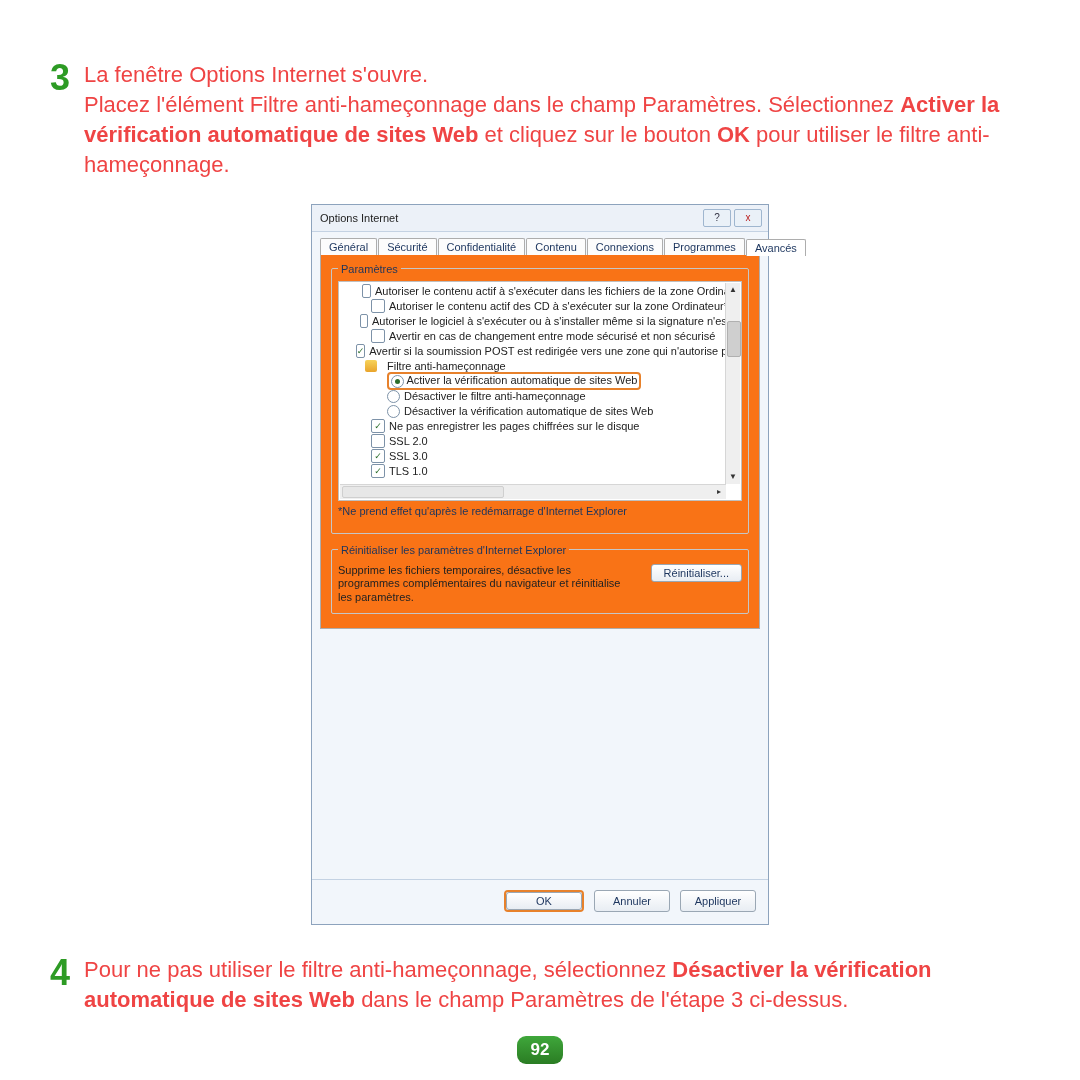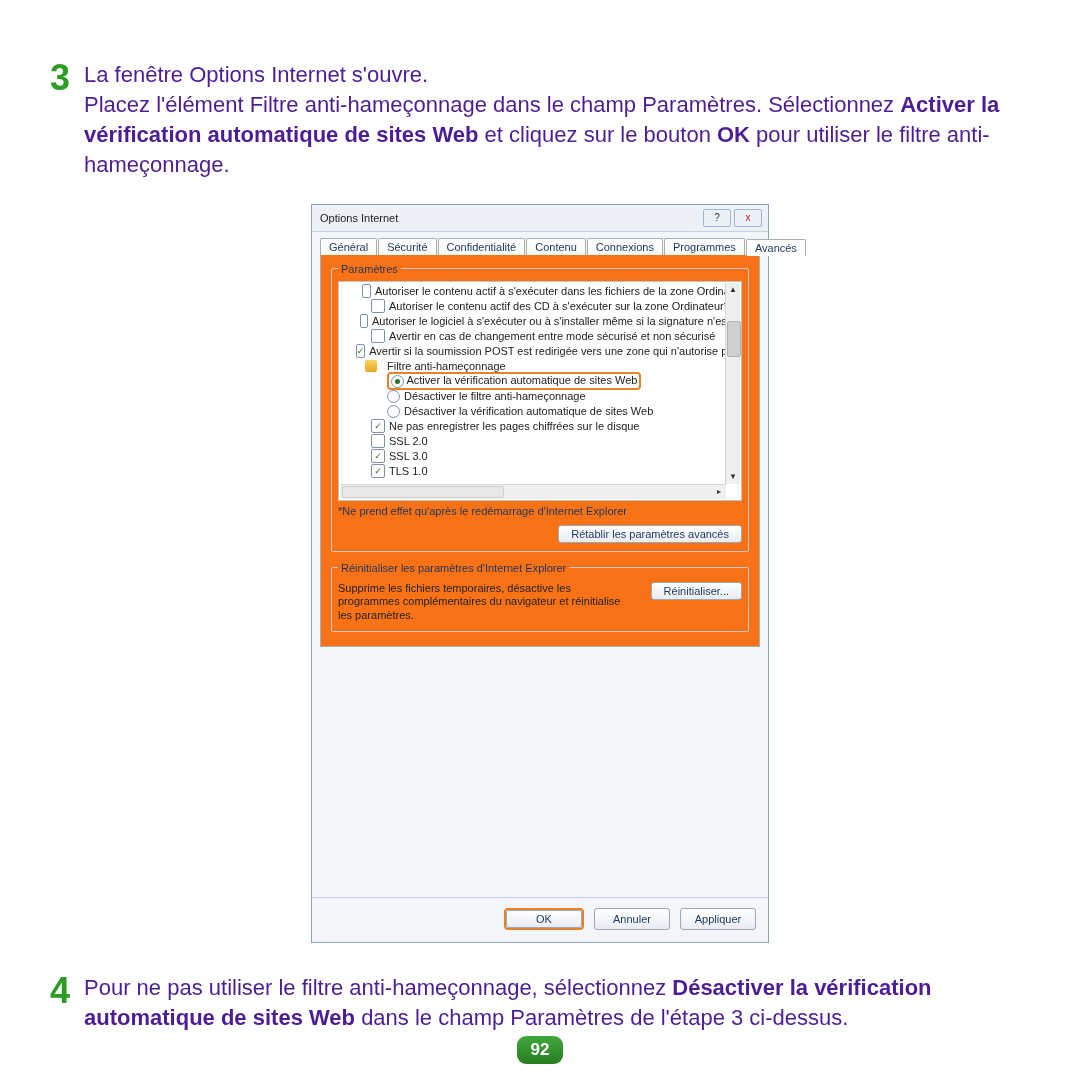--- a/index.html
+++ b/index.html
@@ -1,19 +1,19 @@
 <!DOCTYPE html>
 <html><head>
 <meta charset="utf-8">
 <style>
   html,body{margin:0;padding:0;font-family:Arial,Helvetica,sans-serif;background:#fff;color:#222;width:1080px}
   .page{width:1080px;height:1080px;position:relative;box-sizing:border-box;padding:60px 50px 40px 50px}
   .step{display:flex;align-items:flex-start;margin-bottom:24px}
   .stepnum{color:#2d9b24;font-weight:700;font-size:36px;line-height:1;margin-right:14px;width:30px;text-align:center}
-  .steptext{font-size:22px;line-height:1.36;color:#4c1d95}
+  .steptext{font-size:22px;line-height:1.36;color:#ef4444}
   .steptext b{font-weight:700}
   .dialog-wrap{display:flex;justify-content:center;margin:18px 0 30px 0}
   .dialog{width:456px;border:1px solid #8da3bd;background:#f2f6fb;font-family:Tahoma,Arial,sans-serif;font-size:11px;color:#222}
   .titlebar{display:flex;align-items:center;justify-content:space-between;background:#ecf1f8;border-bottom:1px solid #c4d2e3;padding:4px 6px}
   .titlebar-title{padding-left:2px}
   .titlebar-btns{display:flex;gap:3px}
   .win-btn{width:26px;height:16px;border:1px solid #9fb6cf;border-radius:2px;background:#eaf1f8;display:flex;align-items:center;justify-content:center;font-size:10px;color:#334}
   .win-btn.close{color:#b22}
   .tabs{display:flex;margin:6px 8px 0 8px;gap:0}
   .tab{padding:2px 8px;border:1px solid #adadad;border-bottom:none;background:#fcfcfc;border-radius:2px 2px 0 0;color:#1c355e;margin-right:1px}
@@ -166,23 +166,20 @@
               <div class="arrow down">▼</div>
             </div>
             <div class="hsb">
               <div class="arrow l">◂</div>
               <div class="thumb"></div>
               <div class="arrow r">▸</div>
             </div>
           </div>
 
           <div class="note">*Ne prend effet qu'après le redémarrage d'Internet Explorer</div>
-          <div class="right">
-            <button class="btn">Rétablir les paramètres avancés</button>
-          </div>
         </fieldset>
 
         <fieldset class="group">
           <legend>Réinitialiser les paramètres d'Internet Explorer</legend>
           <div class="resetp">
             <div class="resettxt">Supprime les fichiers temporaires, désactive les programmes complémentaires du navigateur et réinitialise les paramètres.</div>
             <button class="btn">Réinitialiser...</button>
           </div>
         </fieldset>
 

